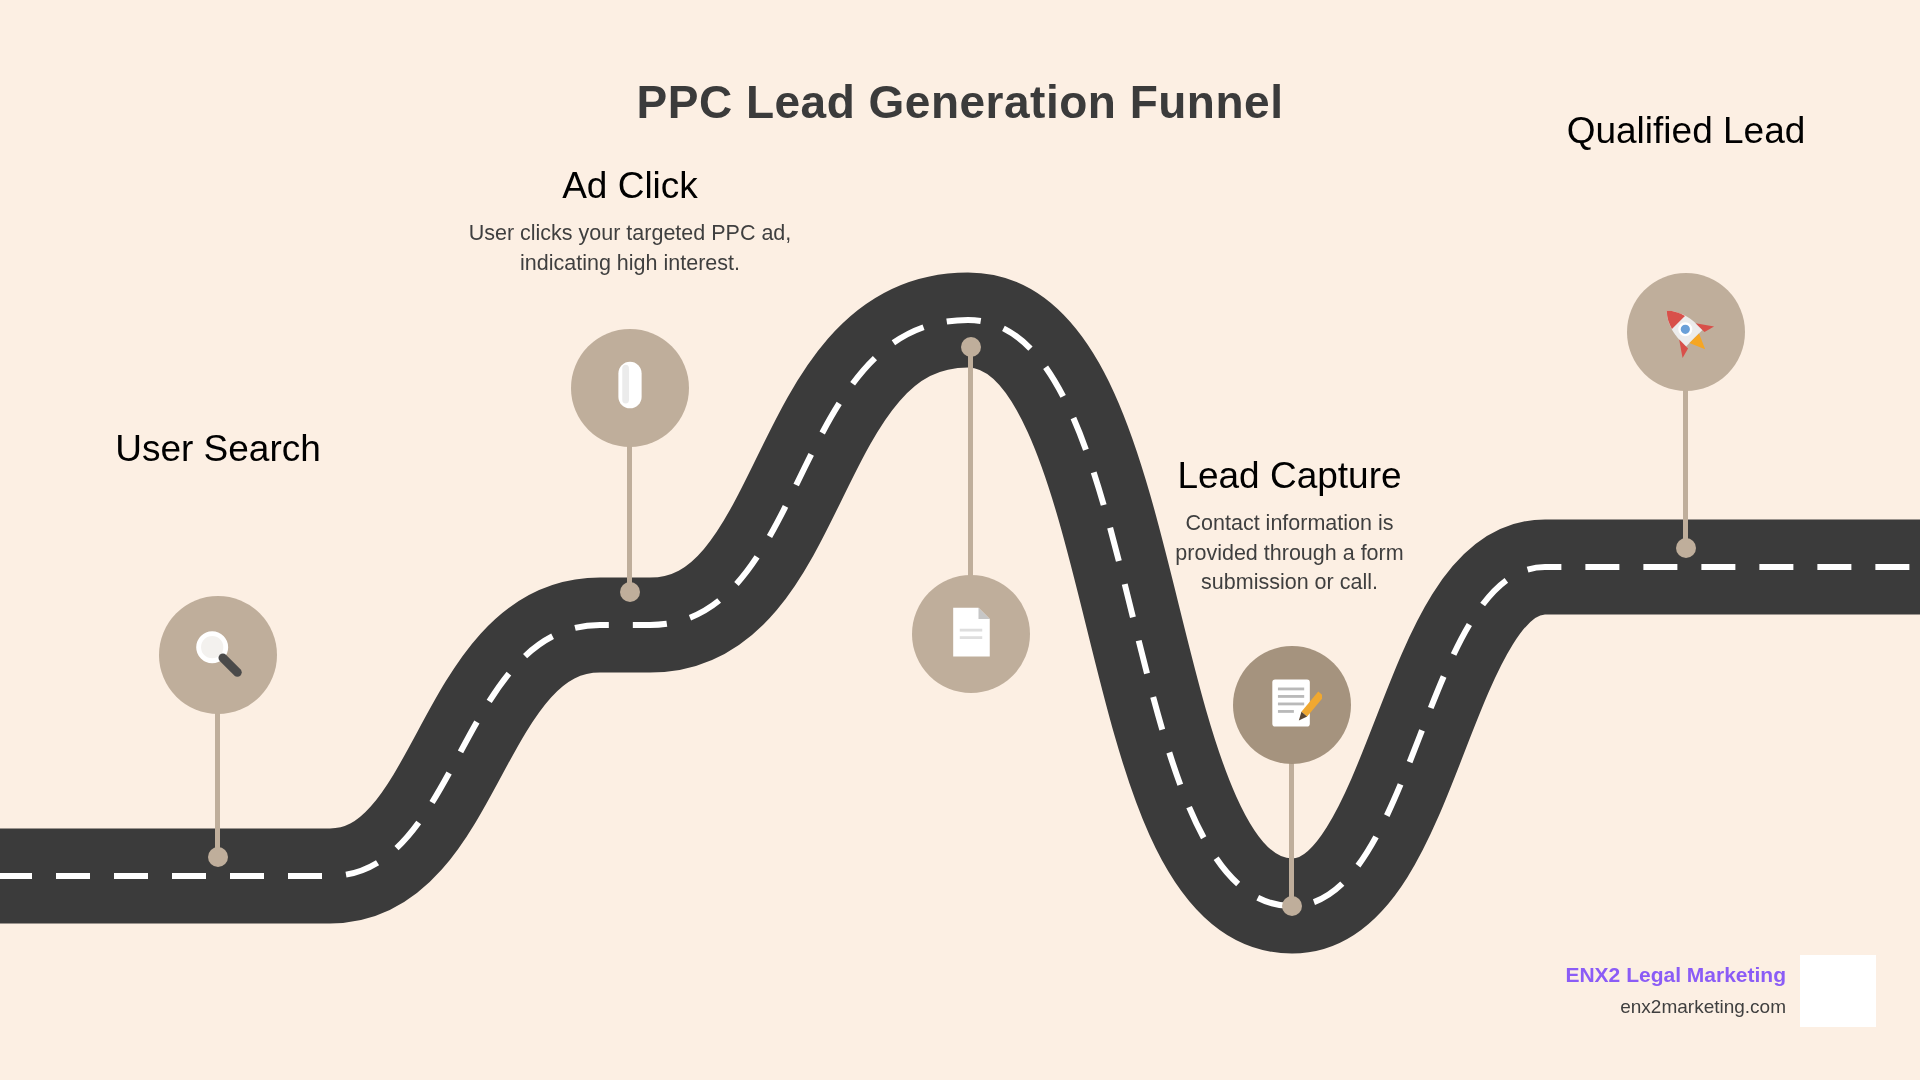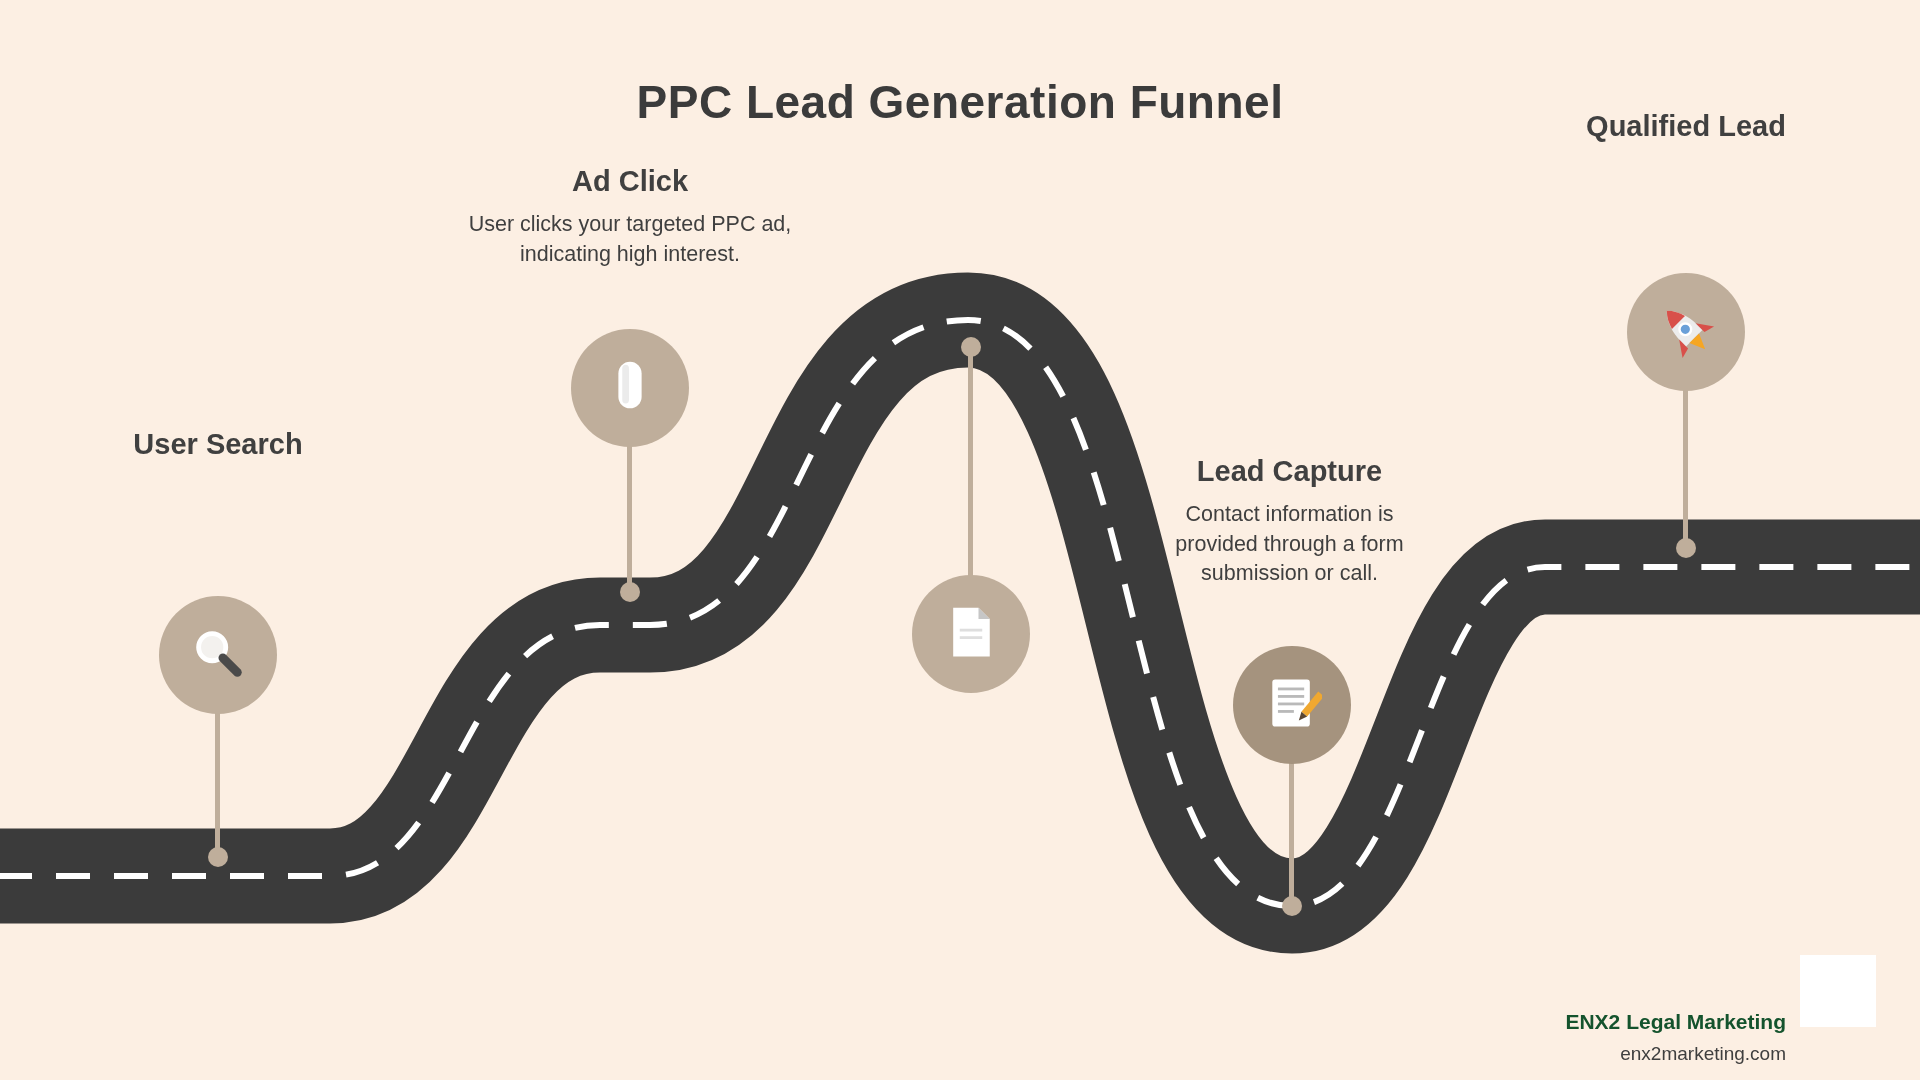--- a/index.html
+++ b/index.html
@@ -8,21 +8,21 @@
     background:#fcefe3;
     font-family:"Liberation Sans", sans-serif;
     color:#3d3d3d;
   }
   .page-title{
     position:absolute;top:44px;left:0;width:100%;text-align:center;
     font-size:46px;font-weight:700;color:#3b3b3b;letter-spacing:.5px;
   }
   svg.road{position:absolute;left:0;top:0;width:1920px;height:1080px;}
   .step-text{position:absolute;text-align:center;}
-  .step-title{font-size:29px;font-weight:700;color:#404040;margin:0 0 12px 0;}
+  .step-title{font-size:37px;font-weight:400;color:#000000;margin:0 0 12px 0;}
   .step-desc{font-size:21.5px;line-height:1.38;color:#3f3f3f;}
   .badge{
     position:absolute;width:118px;height:118px;border-radius:50%;
     background:#bfae9b;display:flex;align-items:center;justify-content:center;
   }
   .badge.dark{background:#a5937e;}
   .connector{position:absolute;width:5px;background:#bfae9b;border-radius:3px;}
   .dot{position:absolute;width:20px;height:20px;border-radius:50%;background:#bfae9b;}
   
   .s1-text{left:43px;top:428px;width:350px;}
@@ -44,21 +44,21 @@
   .s4-badge{left:1233px;top:646px;}
   .s4-line{left:1289px;top:758px;height:148px;}
   .s4-dot{left:1282px;top:896px;}
   
   .s5-text{left:1501px;top:110px;width:370px;}
   .s5-badge{left:1627px;top:273px;}
   .s5-line{left:1683px;top:385px;height:162px;}
   .s5-dot{left:1676px;top:538px;}
   
   .footer-text{position:absolute;top:963px;right:134px;text-align:right;}
-  .footer-brand{font-size:21px;font-weight:700;margin-bottom:9px;color:#14532d;margin-top:47px;}
+  .footer-brand{font-size:21px;font-weight:700;margin-bottom:9px;color:#8b5cf6;}
   .footer-site{font-size:19px;color:#3f3f3f;}
   .logo-box{position:absolute;left:1800px;top:955px;width:76px;height:72px;background:#ffffff;}
 </style>
 </head>
 <body>
 
 <svg class="road" viewBox="0 0 1920 1080" aria-hidden="true">
   <path d="M -60 876 H 330
            C 460 876, 460 625, 600 625
            H 650

